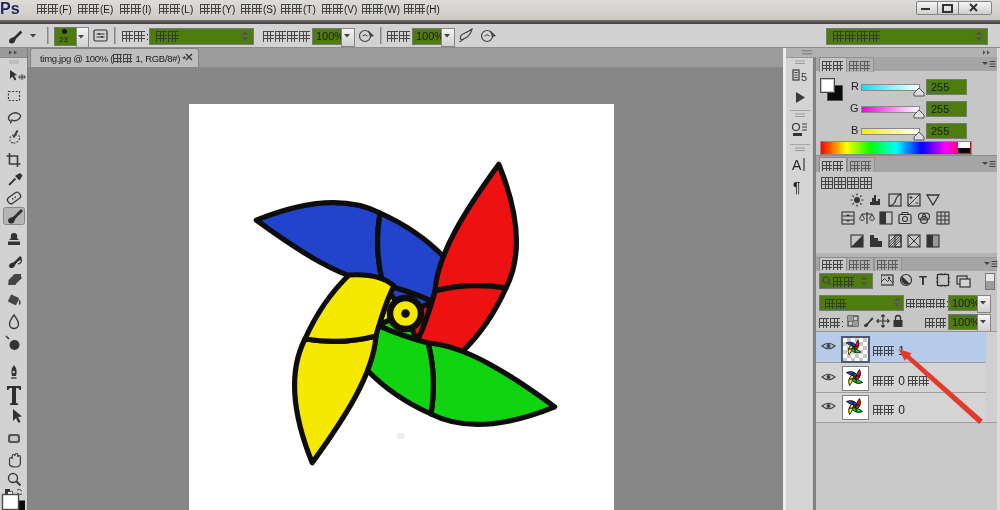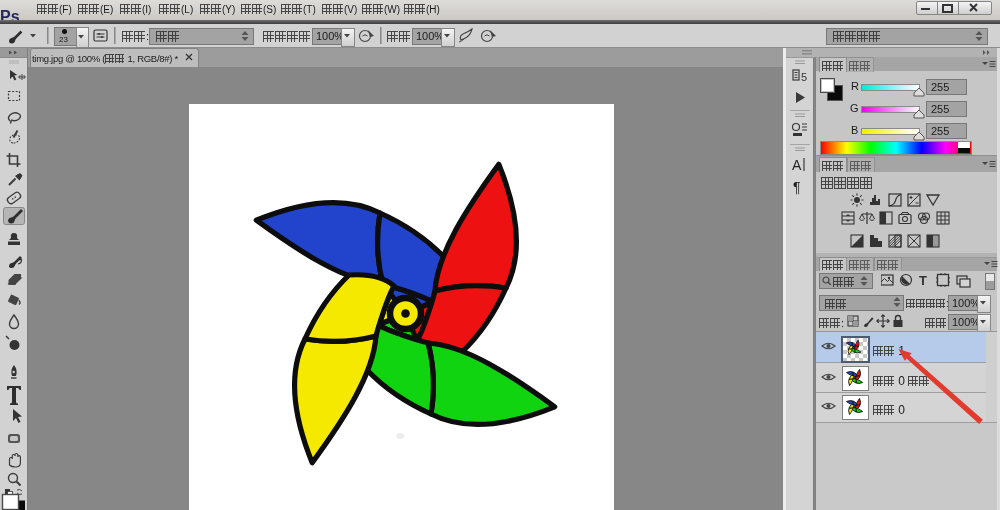--- a/index.html
+++ b/index.html
@@ -6,28 +6,28 @@
  font-family:"Liberation Sans",sans-serif;-webkit-font-smoothing:antialiased}
 .a{position:absolute}
 .k{display:inline-block;vertical-align:middle;margin:0 1px 0 0;
  background-image:repeating-linear-gradient(to bottom,#333 0 1px,rgba(0,0,0,0) 1px 3.6px),
                   repeating-linear-gradient(to right,#333 0 1px,rgba(0,0,0,0) 1px 3.6px);opacity:.88}
 .k12{width:12px;height:12px;margin-top:-2px}
 .k11{width:11px;height:11px;margin-top:-2px}
 .k10{width:10px;height:10px;margin-top:-2px}
 .k9{width:9px;height:9px;margin-top:-1px}
 .lt{font-size:11px;color:#1b1b1b;white-space:nowrap}
-.box{background:#a3a3a3;border:1px solid #787878}
+.box{background:#4d7c0f;border:1px solid #787878}
 .gbtn{background:linear-gradient(#f4f4f4,#cfcfcf);border:1px solid #858585}
 </style></head>
 <body>
 <div id="app">
 
 <div class="a" style="left:0;top:0;width:1000px;height:20px;background:linear-gradient(#dedcd8,#ccc9c5)"></div>
-<div class="a" style="left:6;top:8px;font-size:16px;font-weight:bold;color:#23285a;letter-spacing:0px">Ps</div>
+<div class="a" style="left:6;top:0px;font-size:16px;font-weight:bold;color:#23285a;letter-spacing:0px">Ps</div>
 <div id="menu">
 <div class="a lt" style="left:37px;top:4px;font-size:10px"><i class="k k10"></i><i class="k k10"></i>(F)</div>
 <div class="a lt" style="left:78px;top:4px;font-size:10px"><i class="k k10"></i><i class="k k10"></i>(E)</div>
 <div class="a lt" style="left:120px;top:4px;font-size:10px"><i class="k k10"></i><i class="k k10"></i>(I)</div>
 <div class="a lt" style="left:159px;top:4px;font-size:10px"><i class="k k10"></i><i class="k k10"></i>(L)</div>
 <div class="a lt" style="left:200px;top:4px;font-size:10px"><i class="k k10"></i><i class="k k10"></i>(Y)</div>
 <div class="a lt" style="left:241px;top:4px;font-size:10px"><i class="k k10"></i><i class="k k10"></i>(S)</div>
 <div class="a lt" style="left:281px;top:4px;font-size:10px"><i class="k k10"></i><i class="k k10"></i>(T)</div>
 <div class="a lt" style="left:322px;top:4px;font-size:10px"><i class="k k10"></i><i class="k k10"></i>(V)</div>
 <div class="a lt" style="left:362px;top:4px;font-size:10px"><i class="k k10"></i><i class="k k10"></i>(W)</div>
@@ -98,21 +98,21 @@
         <path d="M4.5 8 q2.5 -2.5 5 0" stroke-width="1"></path>
       </svg>
 <div class="a box lt" style="left:826px;top:28px;width:160px;height:15px;line-height:15px"><span style="padding-left:6px"><i class="k k11"></i><i class="k k11"></i><i class="k k11"></i><i class="k k11"></i></span></div>
 <svg class="a" style="left:975px;top:31px" width="8" height="10">
         <path d="M4 0 l3.5 4 h-7 z M4 10 l-3.5 -4 h7 z" fill="#555"></path>
       </svg>
 </div>
 
 <div class="a" style="left:28px;top:48px;width:755px;height:19px;background:#9c9c9c"></div>
 <div class="a" style="left:30px;top:48px;width:167px;height:18px;background:#bdbdbd;border:1px solid #838383;border-bottom:none;border-radius:3px 3px 0 0"></div>
-<div class="a lt" style="left:32px;top:52.5px;font-size:9.5px;letter-spacing:-0.3px">timg.jpg @ 100% (<i class="k k9"></i><i class="k k9"></i> 1, RGB/8#) *</div>
+<div class="a lt" style="left:40px;top:52.5px;font-size:9.5px;letter-spacing:-0.3px">timg.jpg @ 100% (<i class="k k9"></i><i class="k k9"></i> 1, RGB/8#) *</div>
 <svg class="a" style="left:185px;top:53px" width="8" height="8">
       <path d="M1 1 L7 7 M7 1 L1 7" stroke="#333" stroke-width="1.3"></path>
     </svg>
 
 <div class="a" style="left:28px;top:67px;width:755px;height:443px;background:#878787"></div>
 <div class="a" style="left:189px;top:104px;width:425px;height:406px;background:#fff"></div>
 <svg class="a" style="left:189px;top:104px" width="425" height="406" viewBox="189 104 425 406">
  <defs>
   <path id="pc" d="M405.5 313.5 L433 302 Q424 297 406 291 Q391 286 383 284 Z"></path>
   <path id="po" d="M256.3 220.2 Q333 189 380 213 Q374 250 383 284 C345 281.5 300 252 256.3 220.2 Z"></path>

